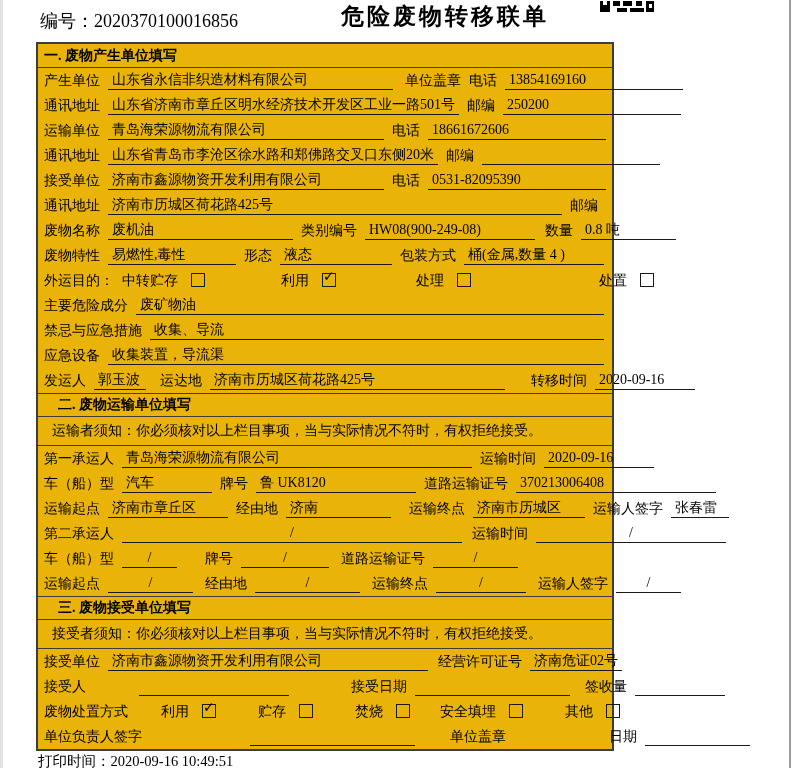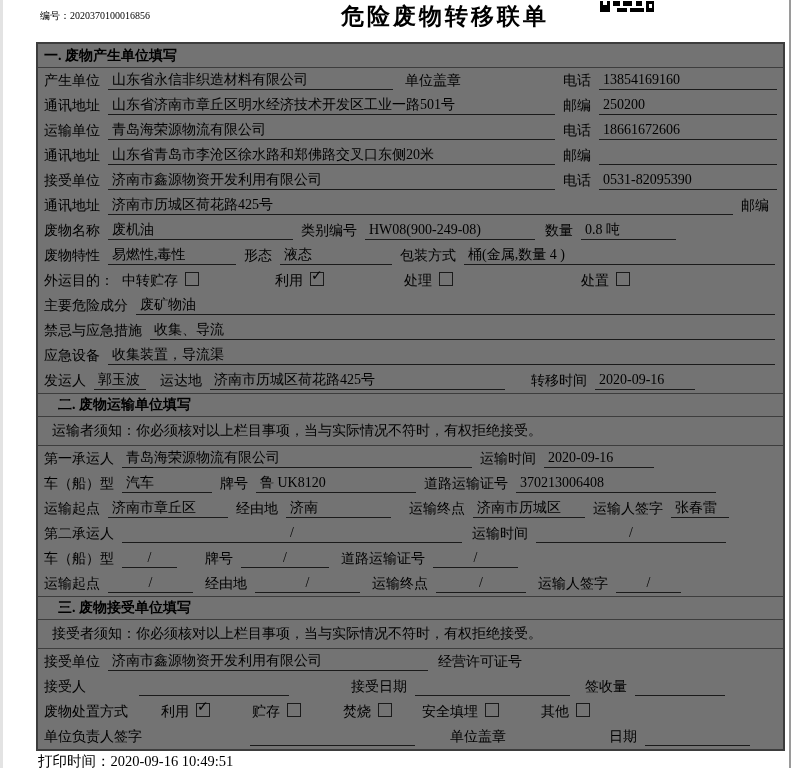--- a/index.html
+++ b/index.html
@@ -6,45 +6,45 @@
   body{
     width:796px;height:768px;position:relative;overflow:hidden;
     background:#ffffff;color:#000;
     font-family:"Liberation Serif","DejaVu Serif",serif;
     font-size:14px;
   }
   .edge-left{position:absolute;left:0;top:0;width:3px;height:768px;background:#e3e3e3;}
   .edge-right{position:absolute;left:789px;top:0;width:2px;height:768px;background:#9a9a9a;}
 
   .doc-header{position:absolute;left:0;top:0;width:796px;height:42px;}
-  .serial{position:absolute;left:40px;top:9px;font-size:10px;white-space:nowrap;}
+  .serial{position:absolute;left:40px;top:9px;font-size:18px;white-space:nowrap;}
   .doc-title{position:absolute;left:94px;right:0;top:1px;text-align:center;
     font-size:23px;font-weight:bold;letter-spacing:3px;white-space:nowrap;}
   .qr{position:absolute;left:600px;top:0;}
 
-  .form-table{position:absolute;left:36px;top:42px;width:749px;
-    border:2px solid #3d3d3d;box-sizing:border-box;background:#737373;}
+  .form-table{position:absolute;left:36px;top:42px;width:578px;
+    border:2px solid #3d3d3d;box-sizing:border-box;background:#eab308;}
 
   .sec{height:24px;box-sizing:border-box;display:flex;align-items:center;
     padding:0 6px;font-weight:bold;font-size:14px;
     border-bottom:1.5px solid #3d3d3d;}
   .sec.mid{border-top:1.5px solid #3d3d3d;padding-left:20px;}
   .notice{height:29px;box-sizing:border-box;display:flex;align-items:center;
     padding:0 14px;border-bottom:1.5px solid #3d3d3d;white-space:nowrap;}
 
   .row{height:25px;box-sizing:border-box;display:flex;align-items:flex-end;
     padding:0 6px 3px 6px;white-space:nowrap;}
   .lbl{margin-right:8px;flex:none;}
   .val{border-bottom:1px solid #1a1a1a;padding:0 4px;flex:none;
     box-sizing:border-box;overflow:visible;min-height:18px;}
   .fill{flex:1 1 auto;margin-right:2px;}
   .ctr{text-align:center;}
   .spacer{flex:1 1 auto;}
 
-  .cbgroup{display:flex;align-items:flex-start;flex:none;}
+  .cbgroup{display:flex;align-items:center;flex:none;gap:6px;}
   .cb{display:inline-block;width:12px;height:12px;border:1px solid #1a1a1a;
     margin-left:7px;margin-bottom:2px;position:relative;flex:none;}
   .cb.checked::after{content:"\2713";position:absolute;left:0px;top:-6px;
     font-size:14px;font-weight:bold;font-family:"DejaVu Sans",sans-serif;}
 
   .print-line{position:absolute;left:38px;top:752px;font-size:14.5px;white-space:nowrap;}
 </style>
 </head>
 <body>
 
@@ -235,20 +235,21 @@
     <span class="val ctr" style="width:65px">/</span>
   </div>
 
   <div class="sec mid">三. 废物接受单位填写</div>
   <div class="notice">接受者须知：你必须核对以上栏目事项，当与实际情况不符时，有权拒绝接受。</div>
 
   <div class="row">
     <span class="lbl">接受单位</span>
     <span class="val" style="width:320px">济南市鑫源物资开发利用有限公司</span>
     <span class="lbl" style="margin-left:10px">经营许可证号</span>
+    <span class="val fill">济南危证02号</span>
   </div>
 
   <div class="row">
     <span class="lbl">接受人</span>
     <span class="val" style="width:150px;margin-left:45px"></span>
     <span class="lbl" style="margin-left:62px">接受日期</span>
     <span class="val" style="width:155px"></span>
     <span class="lbl" style="margin-left:15px">签收量</span>
     <span class="val" style="width:90px"></span>
   </div>

